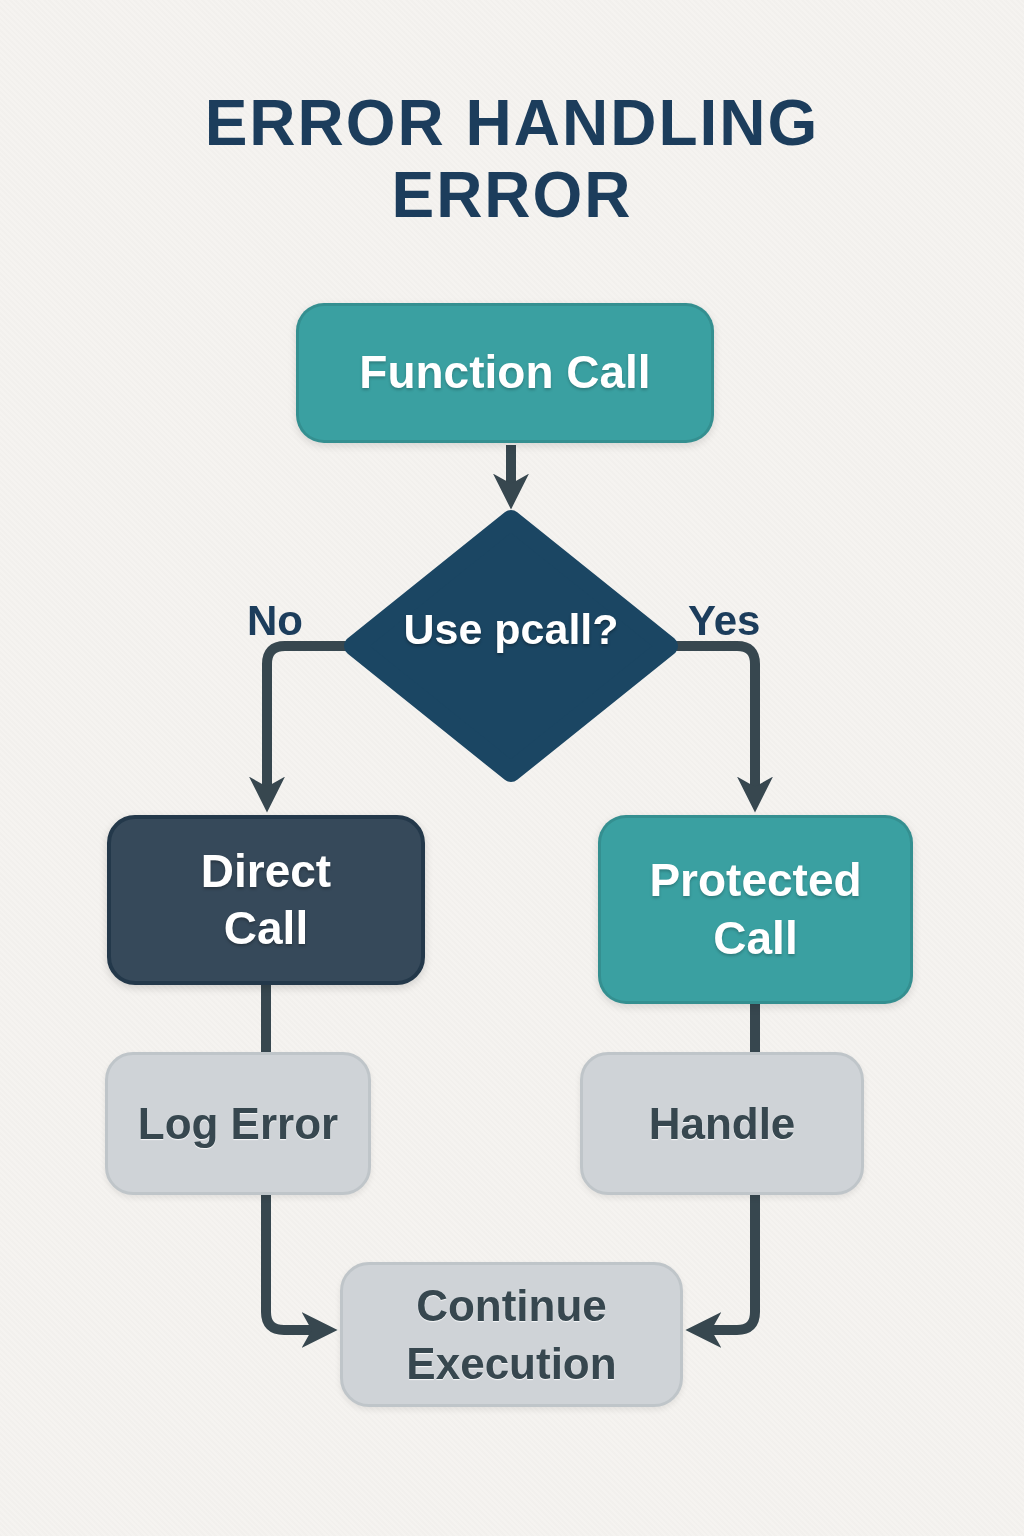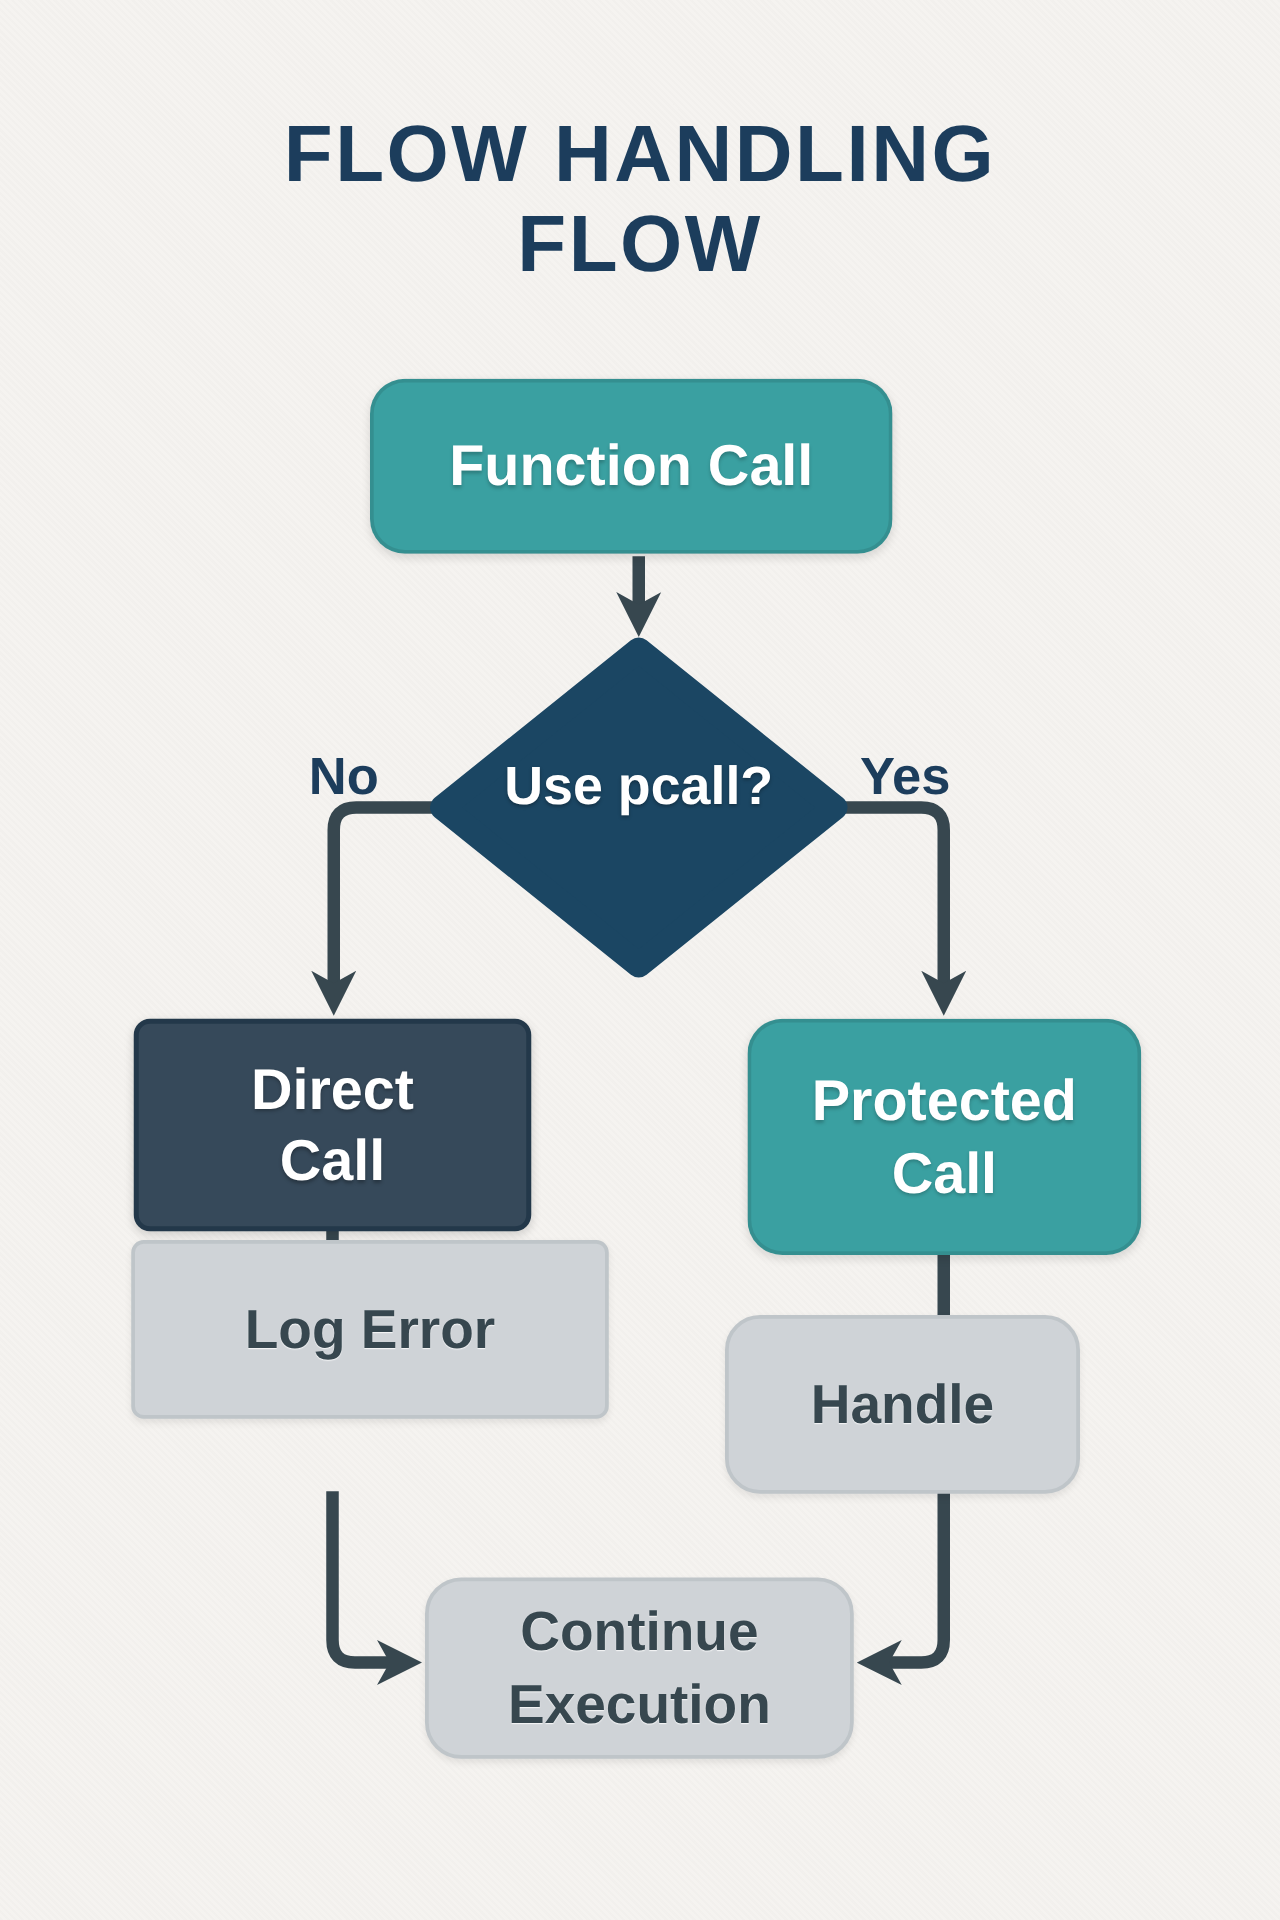--- a/index.html
+++ b/index.html
@@ -82,21 +82,21 @@
   }
   .branch-label.no{left:247px;}
   .branch-label.yes{left:688px;}
 </style>
 </head>
 <body>
 
 <div class="canvas">
 
   <h1 class="title">
-      <span>FLOW HANDLING FLOW</span>
+      <span>ERROR HANDLING ERROR</span>
     </h1>
 
   <svg class="connectors" viewBox="0 0 1024 1536">
     <defs>
       <marker id="arrow" viewBox="0 0 10 10" refX="6.5" refY="5" markerWidth="3.6" markerHeight="3.6" orient="auto">
         <path class="arrowhead" d="M 0 0 L 10 5 L 0 10 L 2.8 5 Z"></path>
       </marker>
     </defs>
 
     <path class="edge" d="M 511 445 V 497" marker-end="url(#arrow)"></path>
@@ -115,31 +115,31 @@
   </div>
 
   <div class="decision-label">
     <span class="line">Use</span>
     <span class="line">pcall?</span>
   </div>
 
   <span class="branch-label no">No</span>
   <span class="branch-label yes">Yes</span>
 
-  <div class="node node-slate" style="left:107px;top:815px;width:318px;height:170px;border-radius:13px;">
+  <div class="node node-slate" style="left:107px;top:815px;width:318px;height:170px;">
     <span class="line">Direct</span>
     <span class="line">Call</span>
   </div>
 
   <div class="node node-teal" style="left:598px;top:815px;width:315px;height:189px;">
     <span class="line">Protected</span>
     <span class="line">Call</span>
   </div>
 
-  <div class="node node-gray" style="left:105px;top:992px;width:382px;height:143px;border-radius:10px;">
+  <div class="node node-gray" style="left:105px;top:1052px;width:266px;height:143px;">
     <span class="line">Log Error</span>
   </div>
 
   <div class="node node-gray" style="left:580px;top:1052px;width:284px;height:143px;">
     <span class="line">Handle</span>
   </div>
 
   <div class="node node-gray" style="left:340px;top:1262px;width:343px;height:145px;border-radius:29px;">
     <span class="line">Continue</span>
     <span class="line">Execution</span>

